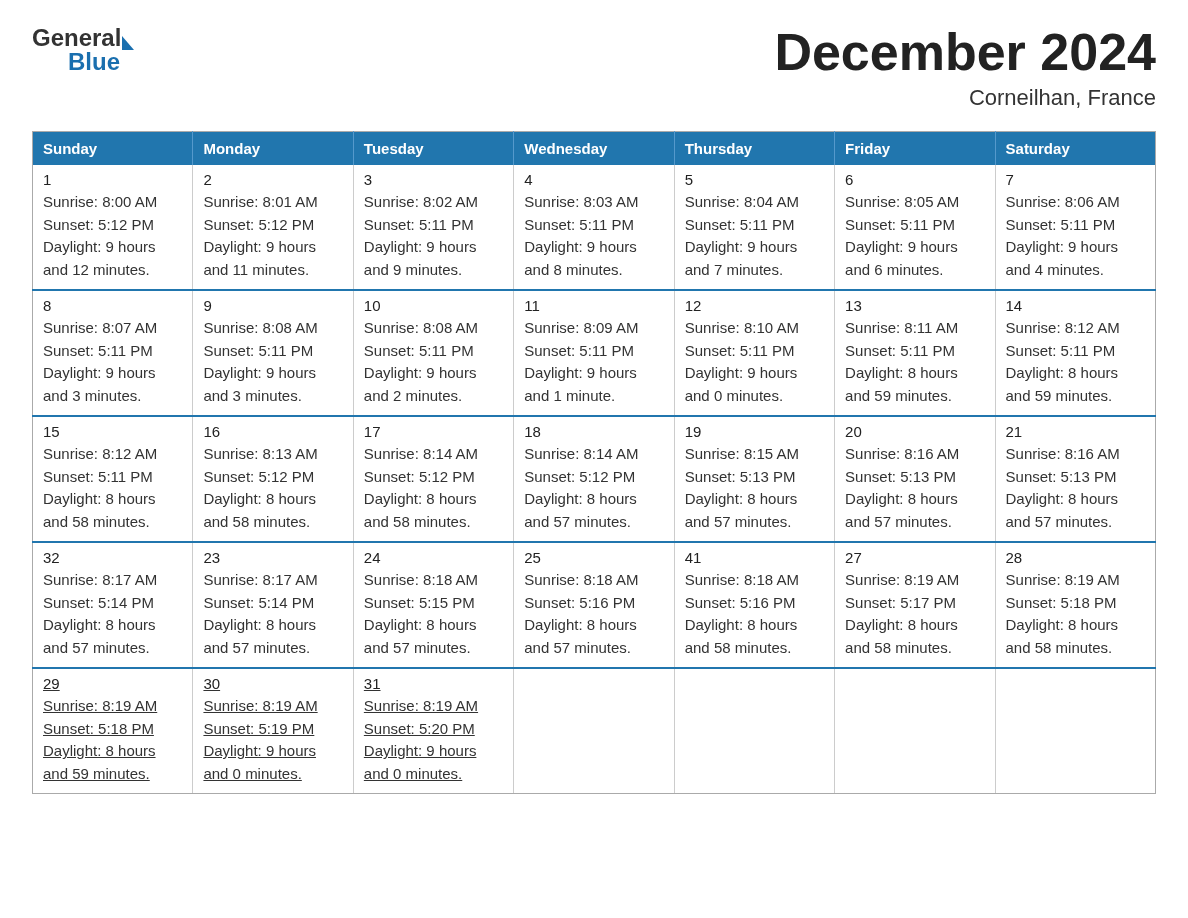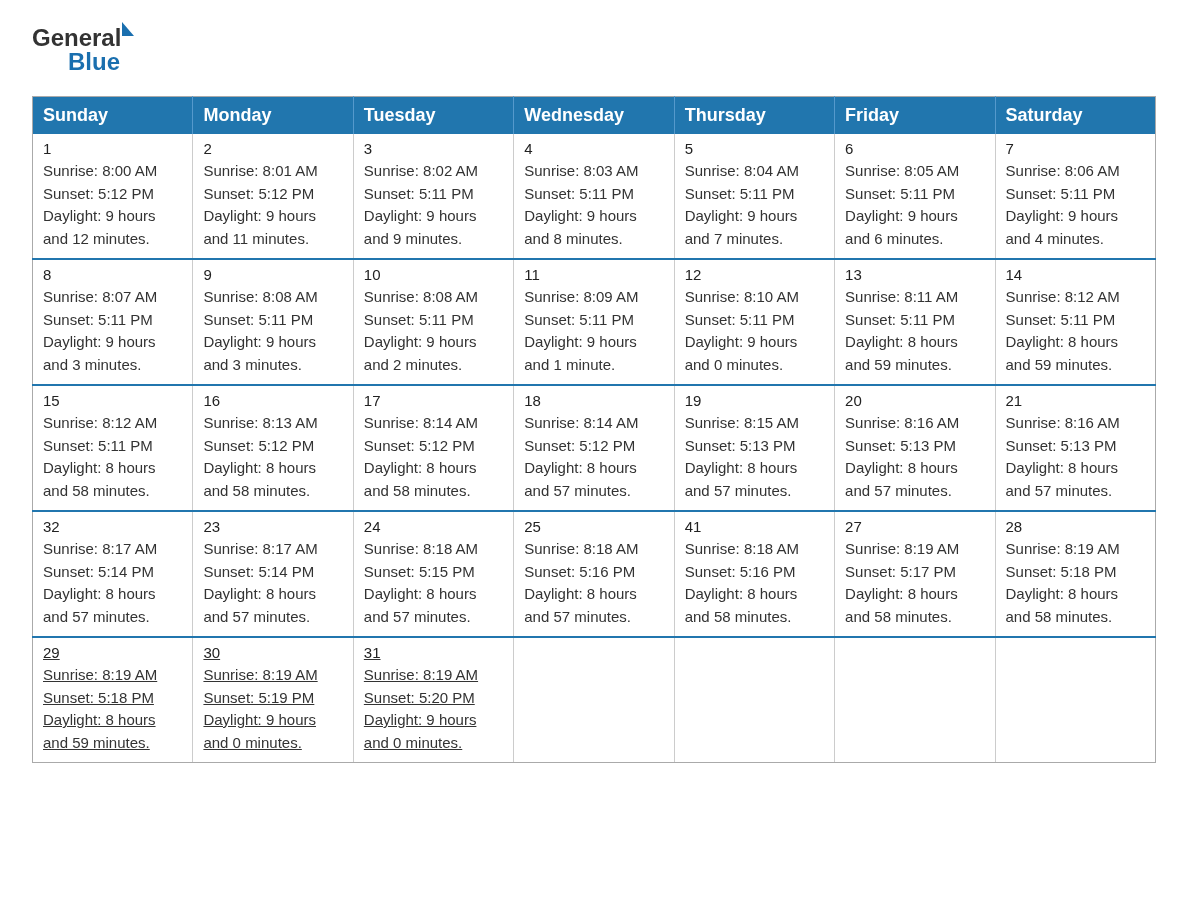--- a/index.html
+++ b/index.html
@@ -32,21 +32,21 @@
       margin-top: 4px;
     }
     .calendar {
       width: 100%;
       border-collapse: collapse;
       border: 1px solid #aaa;
     }
     .calendar thead tr th {
       background-color: #2176ae;
       color: white;
-      font-size: 18px;
+      font-size: 15px;
       font-weight: bold;
       padding: 8px 10px;
       text-align: left;
       border-right: 1px solid #5599cc;
     }
     .calendar thead tr th:last-child { border-right: none; }
     .calendar tbody tr td {
       vertical-align: top;
       padding: 6px 10px 8px 10px;
       border-right: 1px solid #ccc;
@@ -73,21 +73,21 @@
     .empty-cell {
       background: #f9f9f9;
     }
     
     .logo-svg {
       display: flex;
       flex-direction: column;
     }
     .logo-line1 {
       display: flex;
-      align-items: flex-start;
+      align-items: flex-end;
       font-size: 24px;
       font-weight: bold;
       color: #333;
     }
     .logo-line2 {
       font-size: 24px;
       font-weight: bold;
       color: #1a6faf;
       margin-top: -4px;
       margin-left: 36px;
@@ -108,20 +108,24 @@
 </head>
 <body>
 
 <div class="header">
   <div class="logo-svg">
     <div class="logo-line1">
       <span>General</span>
         <span class="arrow-shape"></span>
     </div>
     <div class="logo-line2">Blue</div>
+  </div>
+  <div class="title-block">
+    <h1>December 2024</h1>
+    <h2>Corneilhan, France</h2>
   </div>
 </div>
 
 <table class="calendar">
   <thead>
     <tr>
     <th>Sunday</th>
         <th>Monday</th>
         <th>Tuesday</th>
         <th>Wednesday</th>

